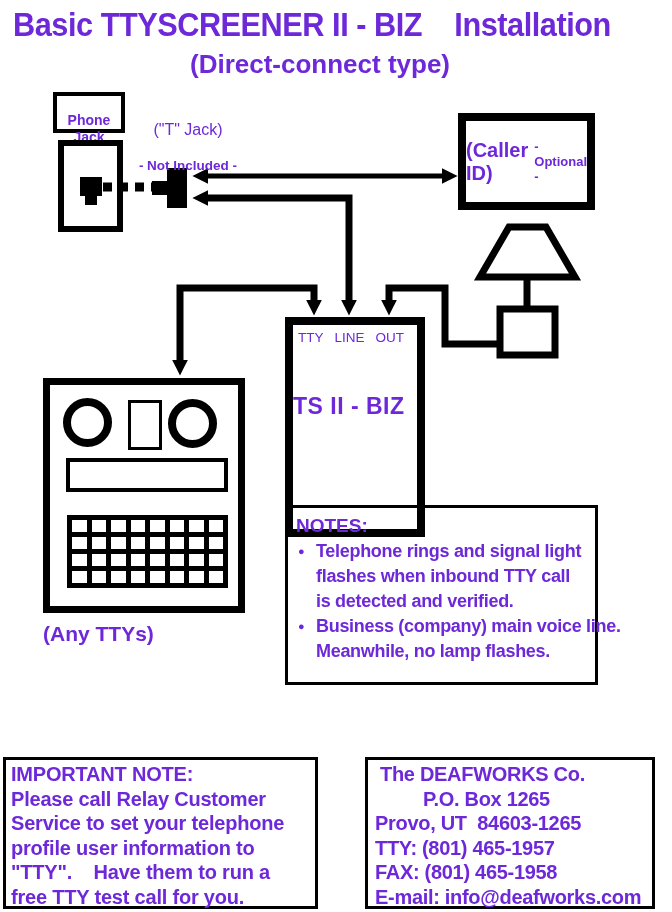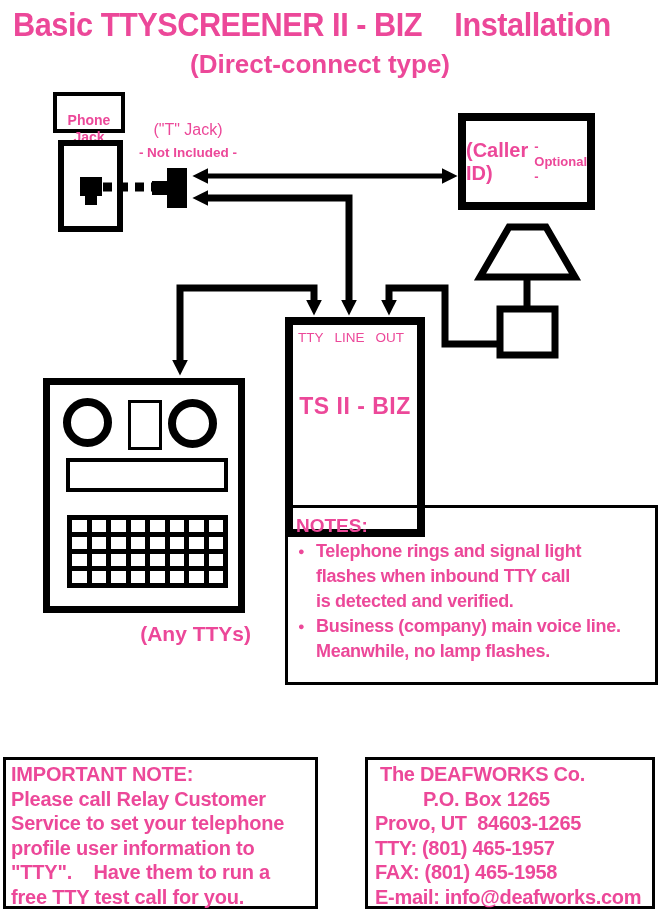--- a/index.html
+++ b/index.html
@@ -1,53 +1,53 @@
 <!DOCTYPE html>
 <html><head>
 <meta charset="utf-8">
 <style>
   html,body{margin:0;padding:0;background:#fff;}
-  .canvas{position:relative;width:672px;height:912px;background:#fff;color:#ec4899;
+  .canvas{position:relative;width:672px;height:912px;background:#fff;color:#6d28d9;
           font-family:"Liberation Sans",sans-serif;overflow:hidden;}
   .abs{position:absolute;}
 
   .title{left:13px;top:6px;font-size:33px;font-weight:bold;white-space:pre;
          transform:scaleX(.93);transform-origin:left top;letter-spacing:-.5px;}
   .subtitle{left:0;top:49px;width:640px;text-align:center;font-size:26px;font-weight:bold;}
 
   .phone-jack-label{left:53px;top:92px;width:72px;height:41px;border:4px solid #000;
          box-sizing:border-box;text-align:center;font-size:14px;font-weight:bold;
          line-height:17px;padding-top:16px;}
   .wall-plate{left:58px;top:140px;width:65px;height:92px;border:6px solid #000;box-sizing:border-box;}
 
   .tjack-label{left:122px;top:121px;width:132px;text-align:center;font-size:16px;}
-  .tjack-note{left:122px;top:145px;width:132px;text-align:center;font-size:13.5px;font-weight:bold;}
+  .tjack-note{left:122px;top:158px;width:132px;text-align:center;font-size:13.5px;font-weight:bold;}
 
   .caller-id{left:458px;top:113px;width:137px;height:97px;border:8px solid #000;box-sizing:border-box;
          display:flex;flex-direction:row;align-items:center;justify-content:center;}
   .cid-label{font-size:20px;font-weight:bold;}
   .cid-note{font-size:13px;font-weight:bold;margin-top:0;}
 
   .screener{left:285px;top:317px;width:140px;height:220px;border:8px solid #000;box-sizing:border-box;}
   .terminals{display:flex;justify-content:space-between;padding:5px 13px 0 5px;font-size:13.5px;}
-  .model{text-align:center;margin-top:48px;font-size:23px;font-weight:bold;letter-spacing:.5px;}
+  .model{text-align:left;margin-top:48px;font-size:23px;font-weight:bold;letter-spacing:.5px;}
 
   .tty-device{left:43px;top:378px;width:202px;height:235px;border:7px solid #000;box-sizing:border-box;}
   .cup{position:absolute;width:49px;height:49px;border:8px solid #000;border-radius:50%;box-sizing:border-box;}
   .cup-left{left:13px;top:13px;}
   .cup-right{left:118px;top:14px;}
   .paper-slot{position:absolute;left:78px;top:15px;width:34px;height:50px;border:3px solid #000;box-sizing:border-box;}
   .display{position:absolute;left:16px;top:73px;width:162px;height:34px;border:4px solid #000;box-sizing:border-box;}
   .keyboard{position:absolute;left:17px;top:130px;width:161px;height:73px;background:#000;
          display:grid;grid-template-columns:repeat(8,1fr);grid-template-rows:repeat(4,1fr);
          gap:5px;padding:5px;box-sizing:border-box;}
   .key{background:#fff;}
-  .tty-caption{left:49px;top:622px;width:202px;text-align:right;font-size:21px;font-weight:bold;}
+  .tty-caption{left:43px;top:622px;width:202px;text-align:left;font-size:21px;font-weight:bold;}
 
-  .notes-box{left:285px;top:505px;width:373px;height:180px;border:3px solid #000;box-sizing:border-box;
+  .notes-box{left:285px;top:505px;width:313px;height:180px;border:3px solid #000;box-sizing:border-box;
          padding:4px 2px 0 8px;}
   .notes-title{font-size:19px;font-weight:bold;line-height:27px;}
   .note-bullet{position:relative;padding-left:20px;font-size:18px;font-weight:bold;}
   .note-bullet::before{content:"●";position:absolute;left:2px;top:0;font-size:11px;line-height:25px;}
   .note-line{line-height:25px;letter-spacing:-.3px;white-space:pre;}
 
   .important-box{left:3px;top:757px;width:315px;height:152px;border:3px solid #000;box-sizing:border-box;
          padding:2px 0 0 5px;}
   .imp-line{font-size:20px;font-weight:bold;line-height:24.5px;white-space:pre;letter-spacing:-.2px;}
 

